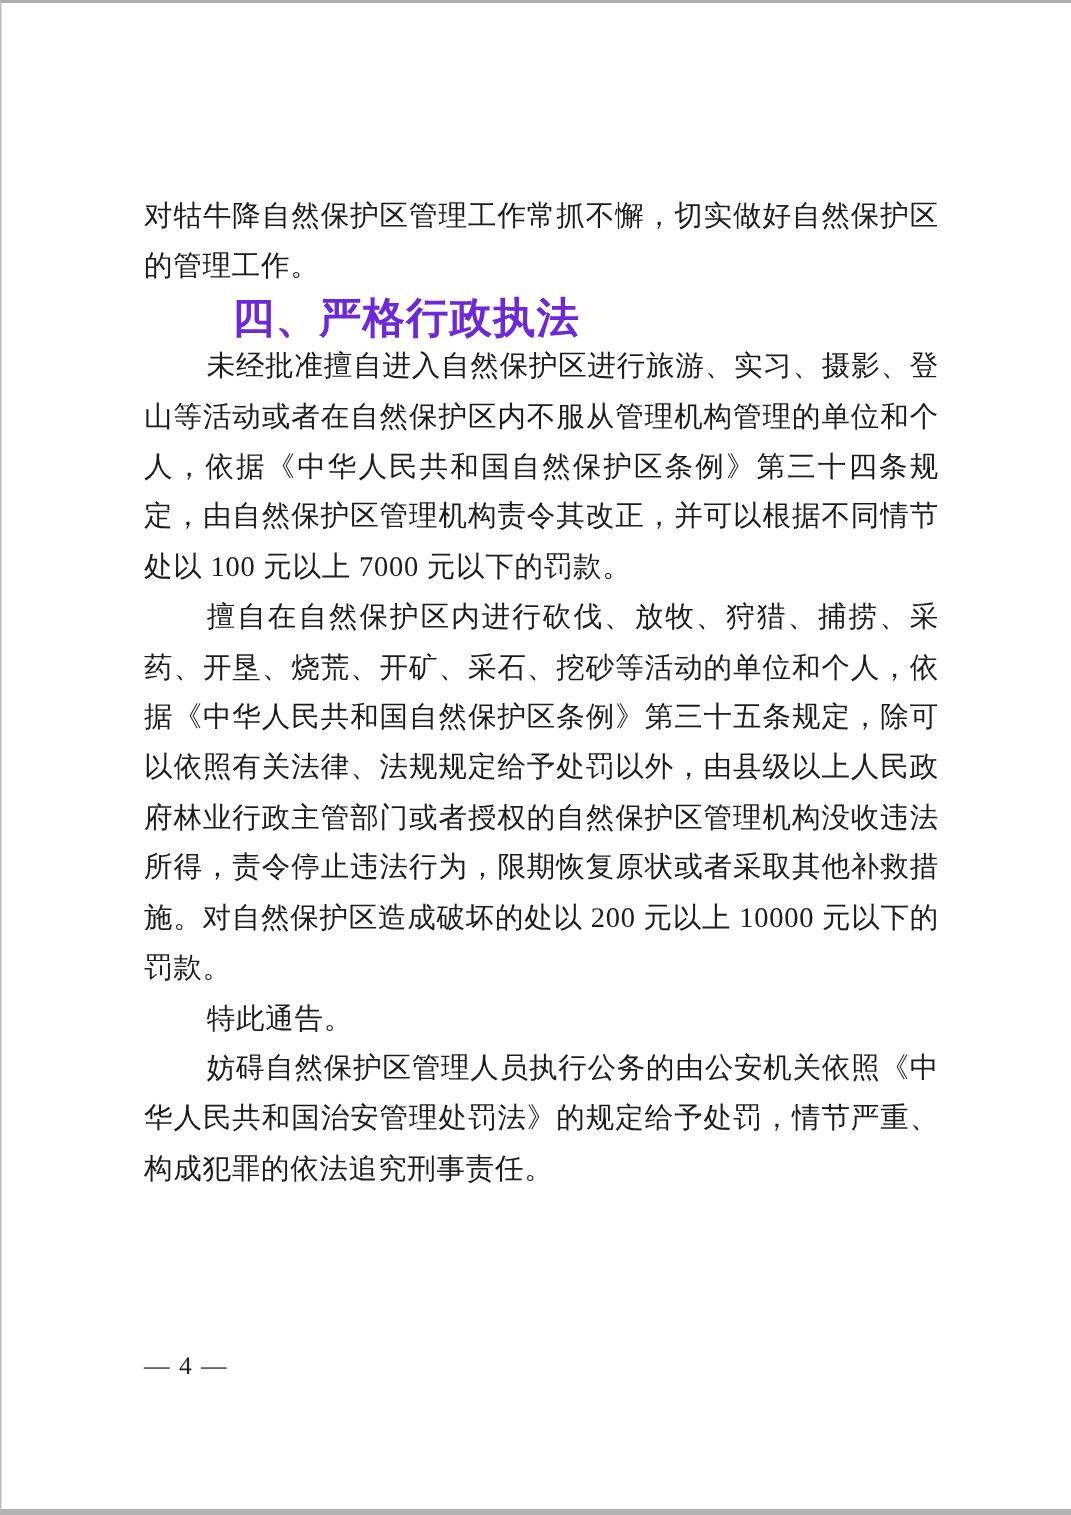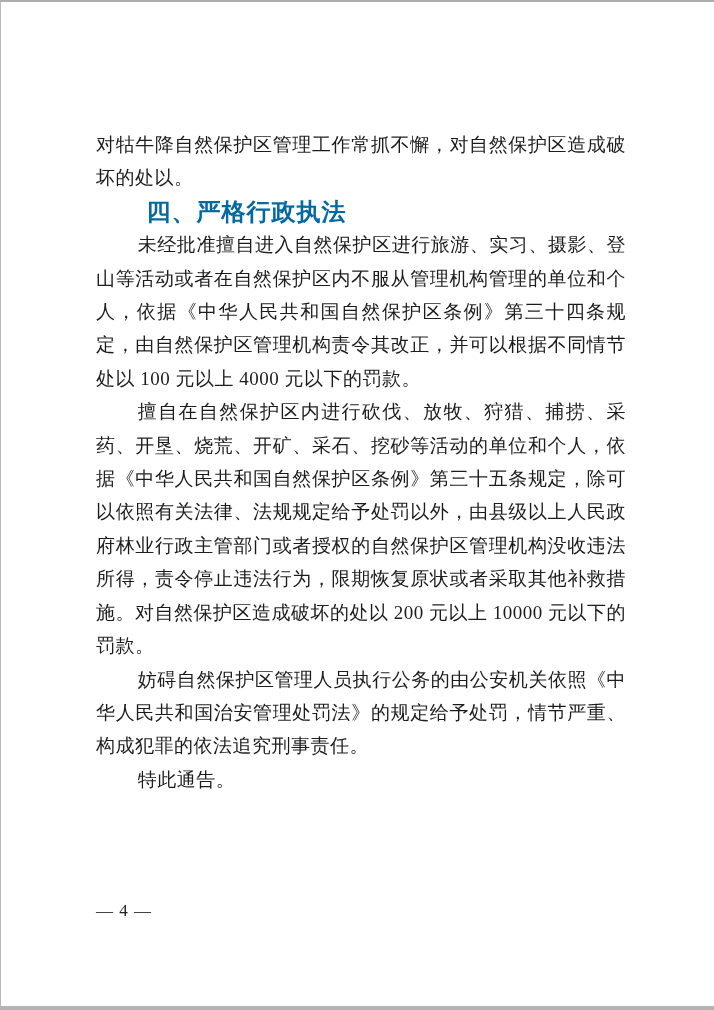--- a/index.html
+++ b/index.html
@@ -29,44 +29,44 @@
     line-height: 33.4px;
     text-align: justify;
     text-justify: inter-ideograph;
     letter-spacing: 0.5px;
   }
   .para { text-indent: 0; }
   .para.indent { text-indent: 2.2em; }
   .heading {
     font-family: "Liberation Sans", "DejaVu Sans", sans-serif;
     font-weight: 700;
-    font-size: 24px;
+    font-size: 28px;
     line-height: 33.4px;
     text-indent: 2.1em;
-    color: #0369a1;
+    color: #6d28d9;
     letter-spacing: 1px;
   }
   .page-footer {
     position: absolute;
     left: 95px;
     top: 899px;
     color: #222222;
     font-size: 17px;
     line-height: 20px;
     letter-spacing: 1px;
   }
 </style>
 </head>
 <body>
 
 <div class="page">
   <main class="doc-body">
-    <p class="para">对牯牛降自然保护区管理工作常抓不懈，对自然保护区造成破坏的处以。</p>
+    <p class="para">对牯牛降自然保护区管理工作常抓不懈，切实做好自然保护区的管理工作。</p>
     <h2 class="heading">四、严格行政执法</h2>
-    <p class="para indent">未经批准擅自进入自然保护区进行旅游、实习、摄影、登山等活动或者在自然保护区内不服从管理机构管理的单位和个人，依据《中华人民共和国自然保护区条例》第三十四条规定，由自然保护区管理机构责令其改正，并可以根据不同情节处以 100 元以上 4000 元以下的罚款。</p>
+    <p class="para indent">未经批准擅自进入自然保护区进行旅游、实习、摄影、登山等活动或者在自然保护区内不服从管理机构管理的单位和个人，依据《中华人民共和国自然保护区条例》第三十四条规定，由自然保护区管理机构责令其改正，并可以根据不同情节处以 100 元以上 7000 元以下的罚款。</p>
     <p class="para indent">擅自在自然保护区内进行砍伐、放牧、狩猎、捕捞、采药、开垦、烧荒、开矿、采石、挖砂等活动的单位和个人，依据《中华人民共和国自然保护区条例》第三十五条规定，除可以依照有关法律、法规规定给予处罚以外，由县级以上人民政府林业行政主管部门或者授权的自然保护区管理机构没收违法所得，责令停止违法行为，限期恢复原状或者采取其他补救措施。对自然保护区造成破坏的处以 200 元以上 10000 元以下的罚款。</p>
+    <p class="para indent">特此通告。</p>
     <p class="para indent">妨碍自然保护区管理人员执行公务的由公安机关依照《中华人民共和国治安管理处罚法》的规定给予处罚，情节严重、构成犯罪的依法追究刑事责任。</p>
-    <p class="para indent">特此通告。</p>
   </main>
   <footer class="page-footer">
     <span>— 4 —</span>
   </footer>
 </div>
 
 </body></html>

